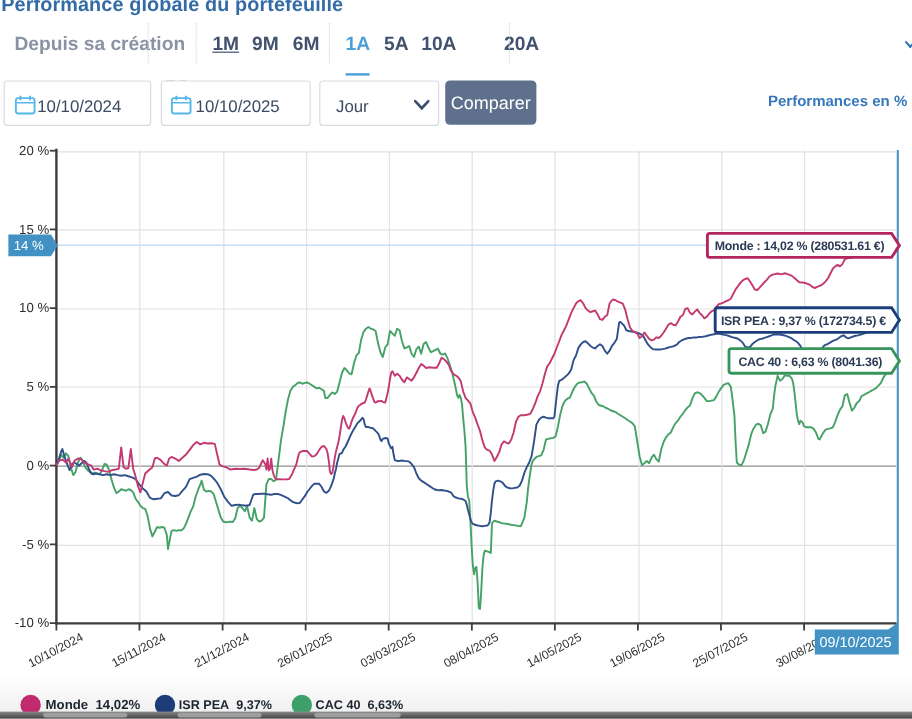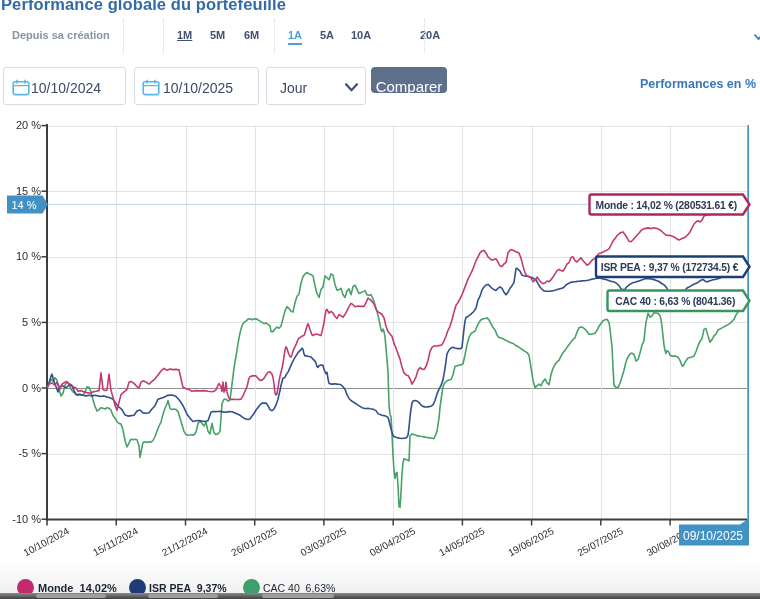--- a/index.html
+++ b/index.html
@@ -2,27 +2,27 @@
 <html lang="fr"><head><meta charset="utf-8">
 <style>
   * { margin:0; padding:0; box-sizing:border-box; }
   html,body { width:760px; height:599px; overflow:hidden; background:#ffffff;
     font-family:"Liberation Sans", sans-serif; position:relative; }
   .abs { position:absolute; }
 </style></head>
 <body>
 <div class="abs" style="left:1px;top:-5px;font-size:16.5px;font-weight:bold;color:#336ba6;letter-spacing:0.1px;">Performance globale du portefeuille</div>
 
-<div class="abs" style="left:0;top:27px;width:728px;height:20px;font-size:11px;font-weight:bold;color:#42526e;">
+<div class="abs" style="left:0;top:27px;width:728px;height:20px;font-size:16px;font-weight:bold;color:#42526e;">
   <span class="abs" style="left:12px;top:2px;color:#8a93a3;">Depuis sa création</span>
   <span class="abs" style="left:138px;top:2px;margin-top:36px;">5J</span>
   <span class="abs" style="left:177px;top:2px;text-decoration:underline;">1M</span>
-  <span class="abs" style="left:210px;top:2px;">5M</span>
+  <span class="abs" style="left:210px;top:2px;">9M</span>
   <span class="abs" style="left:244px;top:2px;text-align:center;">6M</span>
-  <span class="abs" style="left:288px;top:2px;color:#4d9fd8;border-bottom:2px solid #4d9fd8;padding-bottom:2px;">1A</span>
+  <span class="abs" style="left:288px;top:2px;color:#4d9fd8;border-bottom:2px solid #4d9fd8;padding-bottom:14px;">1A</span>
   <span class="abs" style="left:320px;top:2px;">5A</span>
   <span class="abs" style="left:351px;top:2px;">10A</span>
   <span class="abs" style="left:389px;top:2px;margin-left:31px;">20A</span>
 </div>
 <div class="abs" style="left:123px;top:19px;height:34px;border-left:1px dotted #d2d7dd;"></div>
 <div class="abs" style="left:163px;top:19px;height:34px;border-left:1px dotted #d2d7dd;"></div>
 <div class="abs" style="left:274px;top:19px;height:34px;border-left:1px dotted #d2d7dd;"></div>
 <div class="abs" style="left:424px;top:19px;height:34px;border-left:1px dotted #d2d7dd;"></div>
 <div class="abs" style="left:640px;top:29px;font-size:12.5px;font-weight:bold;color:#3778bc;white-space:nowrap;margin-top:48px;">Performances en %</div>
 <svg class="abs" style="left:754px;top:33px;" width="9" height="8" viewBox="0 0 9 8">
@@ -43,21 +43,21 @@
     <line x1="5" y1="0.8" x2="5" y2="4.6" stroke="#56b8ea" stroke-width="1.6"></line>
     <line x1="13" y1="0.8" x2="13" y2="4.6" stroke="#56b8ea" stroke-width="1.6"></line>
     <line x1="1.8" y1="6.6" x2="16.2" y2="6.6" stroke="#56b8ea" stroke-width="1.2"></line>
   </svg>
 <div class="abs" style="left:163px;top:80px;font-size:14px;color:#3b4a63;">10/10/2025</div>
 <div class="abs" style="left:266px;top:67px;width:100px;height:38px;border:1px solid #d8dce2;border-radius:3px;background:#fff;"></div>
 <div class="abs" style="left:280px;top:80px;font-size:14px;color:#3b4a63;">Jour</div>
 <svg class="abs" style="left:345px;top:83px;" width="13" height="9" viewBox="0 0 13 9">
     <path d="M1 1.2 L6.5 7.2 L12 1.2" fill="none" stroke="#3c4f6d" stroke-width="2.2" stroke-linecap="round"></path>
   </svg>
-<div class="abs" style="left:371px;top:67px;width:76px;height:26px;background:#5f708c;border-radius:4px;color:#ffffff;font-size:15px;text-align:center;line-height:39px;">Comparer</div>
+<div class="abs" style="left:371px;top:67px;width:76px;height:37px;background:#5f708c;border-radius:4px;color:#ffffff;font-size:15px;text-align:center;line-height:39px;">Comparer</div>
 
 <svg width="760" height="599" viewBox="0 0 760 599" style="position:absolute;left:0;top:0;">
 <line x1="47" y1="126.5" x2="747" y2="126.5" stroke="#e2e2e2" stroke-width="1"></line>
 <line x1="47" y1="191.5" x2="747" y2="191.5" stroke="#e2e2e2" stroke-width="1"></line>
 <line x1="47" y1="257.5" x2="747" y2="257.5" stroke="#e2e2e2" stroke-width="1"></line>
 <line x1="47" y1="322.5" x2="747" y2="322.5" stroke="#e2e2e2" stroke-width="1"></line>
 <line x1="47" y1="388.5" x2="747" y2="388.5" stroke="#8f8f8f" stroke-width="1"></line>
 <line x1="47" y1="454.5" x2="747" y2="454.5" stroke="#e2e2e2" stroke-width="1"></line>
 <line x1="47" y1="519.5" x2="747" y2="519.5" stroke="#e2e2e2" stroke-width="1"></line>
 <line x1="116.5" y1="125.5" x2="116.5" y2="519.5" stroke="#e2e2e2" stroke-width="1"></line>
@@ -123,18 +123,18 @@
 <path d="M609.5 290.5 H743 L749.5 300.75 L743 311 H609.5 Q607.5 311 607.5 309 V292.5 Q607.5 290.5 609.5 290.5 Z" fill="#ffffff" stroke="#37955c" stroke-width="2.4"></path>
 <text x="675.25" y="304.75" text-anchor="middle" font-size="10.3" font-weight="bold" letter-spacing="-0.2" fill="#2b3a55" font-family="Liberation Sans, sans-serif">CAC 40 : 6,63 % (8041.36)</text>
 </svg>
 
 <div class="abs" style="left:0;top:562px;width:760px;height:37px;background:linear-gradient(#ffffff, #ededed);"></div>
 <div class="abs" style="left:17px;top:579px;width:17px;height:17px;border-radius:50%;background:#c12a6d;"></div>
 <div class="abs" style="left:38px;top:582px;font-size:11px;font-weight:bold;color:#1c2430;">Monde&nbsp; 14,02%</div>
 <div class="abs" style="left:129px;top:579px;width:17px;height:17px;border-radius:50%;background:#1d3c78;"></div>
 <div class="abs" style="left:149px;top:582px;font-size:10.5px;font-weight:bold;color:#1c2430;">ISR PEA&nbsp; 9,37%</div>
 <div class="abs" style="left:243px;top:579px;width:17px;height:17px;border-radius:50%;background:#3da06a;"></div>
-<div class="abs" style="left:263px;top:582px;font-size:10.5px;font-weight:normal;color:#1c2430;text-align:center;">CAC 40&nbsp; 6,63%</div>
+<div class="abs" style="left:263px;top:582px;font-size:10.5px;font-weight:bold;color:#1c2430;text-align:center;">CAC 40&nbsp; 6,63%</div>
 
 <div class="abs" style="left:0;top:593px;width:760px;height:6px;background:linear-gradient(#8a8a8a, #414141);"></div>
 <div class="abs" style="left:36px;top:594px;width:70px;height:4px;border-radius:2px;background:#9e9e9e;"></div>
 <div class="abs" style="left:148px;top:594px;width:70px;height:4px;border-radius:2px;background:#9e9e9e;"></div>
 <div class="abs" style="left:262px;top:594px;width:72px;height:4px;border-radius:2px;background:#9e9e9e;"></div>
 
 </body></html>

